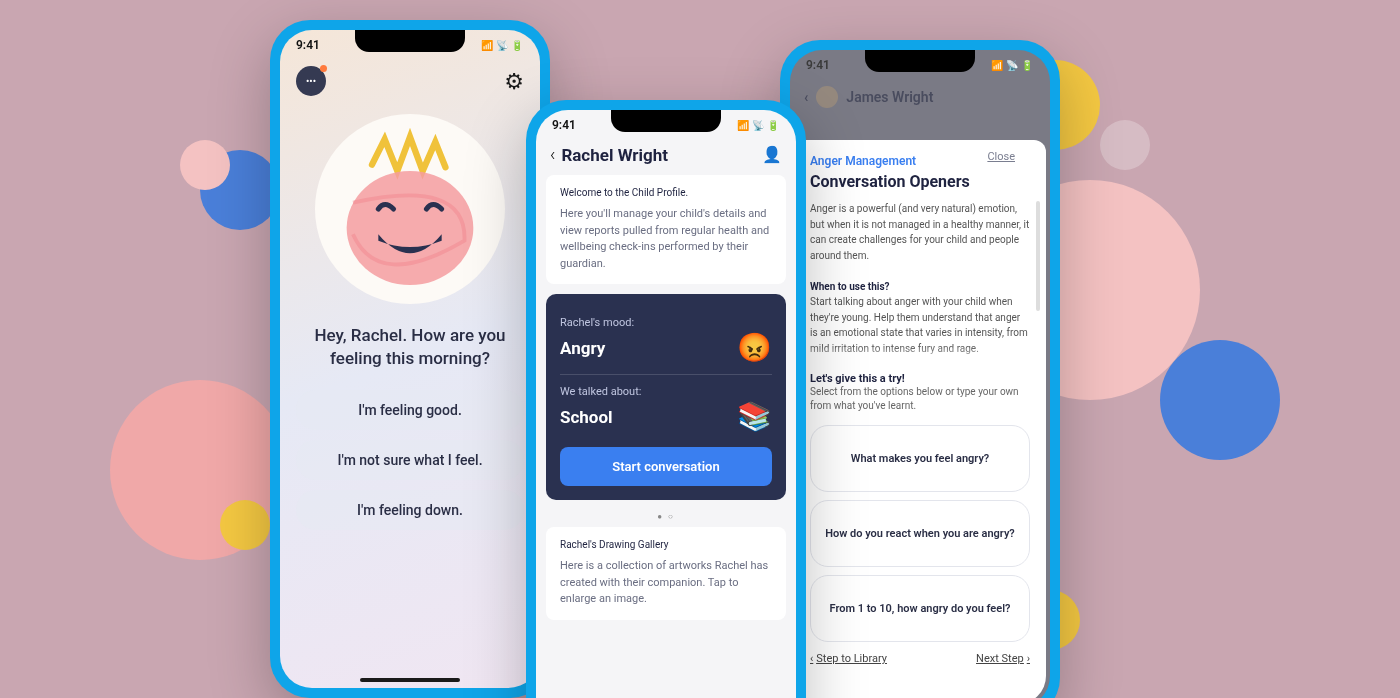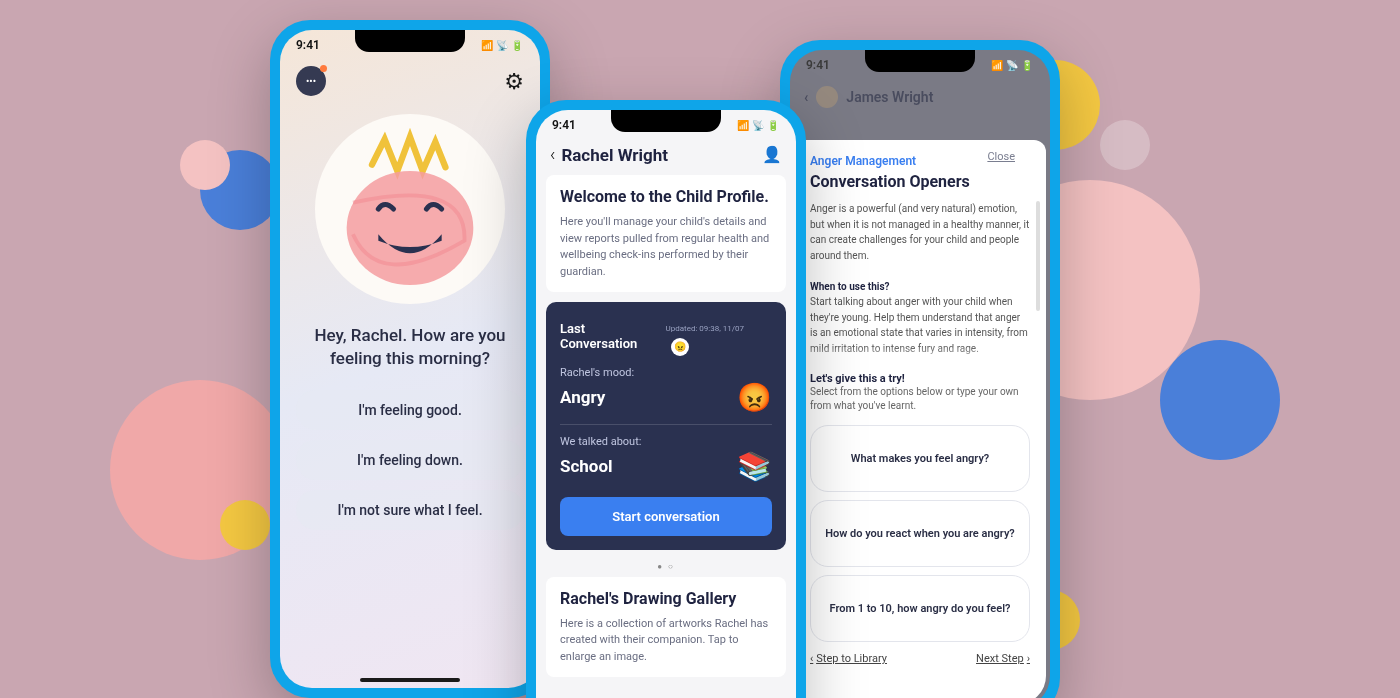--- a/index.html
+++ b/index.html
@@ -93,21 +93,21 @@
 
   
   .p2 { left: 526px; top: 100px; z-index: 30; }
   .p2 .phone-inner { background: #f5f5f7; }
   .p2 .title-row { display:flex; align-items:center; justify-content:space-between; padding: 12px 14px 10px; }
   .p2 .title-left { display:flex; align-items:center; gap:6px; }
   .p2 .title-left .chev { font-size: 18px; font-weight: 300; }
   .p2 .name { font-size: 17px; font-weight: 700; color:#1f2340; }
   .p2 .person-icon { font-size: 16px; color:#c0c3cf; }
   .p2 .card { background:#fff; border-radius: 8px; margin: 0 10px 10px; padding: 12px 14px; }
-  .p2 .card h4 { font-size: 16px; font-weight: 700; color:#1f2340; margin-bottom: 8px; }
+  .p2 .card h4 { font-size: 10px; font-weight: 400; color:#1f2340; margin-bottom: 8px; }
   .p2 .card p { font-size: 11px; color:#6a6e82; line-height: 1.5; }
   .p2 .dark-card { background:#2a3150; border-radius: 10px; margin: 0 10px 10px; padding: 14px; color:#fff; }
   .dark-card .dc-head { display:flex; justify-content:space-between; align-items:center; margin-bottom:10px; }
   .dark-card .dc-title { font-size: 13px; font-weight: 600; }
   .dark-card .dc-updated { font-size: 8px; color:#99a1c0; }
   .dark-card .dc-head-icon { width:18px;height:18px;background:#fff;border-radius:50%;display:inline-flex;align-items:center;justify-content:center;font-size:10px;color:#d66; margin-left:6px;}
   .dark-card .dc-label { font-size: 11px; color:#c0c6e0; margin-top:8px; }
   .dark-card .dc-value { font-size: 17px; font-weight: 700; margin-top:2px; display:flex; justify-content:space-between; align-items:center; }
   .dark-card .dc-emoji { font-size: 28px; }
   .dark-card hr { border: none; border-top: 1px solid rgba(255,255,255,0.15); margin: 10px 0; }
@@ -231,22 +231,22 @@
           <path d="M30 70 Q120 50 118 100 Q50 140 30 95" fill="none" stroke="#f28790" stroke-width="3" opacity="0.5"></path>
           <path d="M50 75 Q55 68 62 75" stroke="#2a3150" stroke-width="4" fill="none" stroke-linecap="round"></path>
           <path d="M88 75 Q93 68 100 75" stroke="#2a3150" stroke-width="4" fill="none" stroke-linecap="round"></path>
           <path d="M50 95 Q75 125 100 95 L100 100 Q75 110 50 100 Z" fill="#2a3150"></path>
         </svg>
       </div>
 
       <div class="greeting">Hey, Rachel. How are you feeling this morning?</div>
 
       <div class="mood-btn">I'm feeling good.</div>
+      <div class="mood-btn">I'm not sure what I feel.</div>
       <div class="mood-btn">I'm feeling down.</div>
-      <div class="mood-btn">I'm not sure what I feel.</div>
 
       <div class="home-indicator"></div>
     </div>
   </div>
 
   <div class="phone p2">
     <div class="phone-inner">
       <div class="notch"></div>
       <div class="status-bar">
         <span>9:41</span>
@@ -260,27 +260,20 @@
         </div>
         <span class="person-icon">👤</span>
       </div>
 
       <div class="card">
         <h4>Welcome to the Child Profile.</h4>
         <p>Here you'll manage your child's details and view reports pulled from regular health and wellbeing check-ins performed by their guardian.</p>
       </div>
 
       <div class="dark-card">
-        <div class="dc-head">
-          <span class="dc-title">Last Conversation</span>
-          <span>
-            <span class="dc-updated">Updated: 09:38, 11/07</span>
-            <span class="dc-head-icon">😠</span>
-          </span>
-        </div>
         <div class="dc-label">Rachel's mood:</div>
         <div class="dc-value">
           <span>Angry</span>
           <span class="dc-emoji">😡</span>
         </div>
         <hr>
         <div class="dc-label">We talked about:</div>
         <div class="dc-value">
           <span>School</span>
           <span class="dc-emoji">📚</span>

